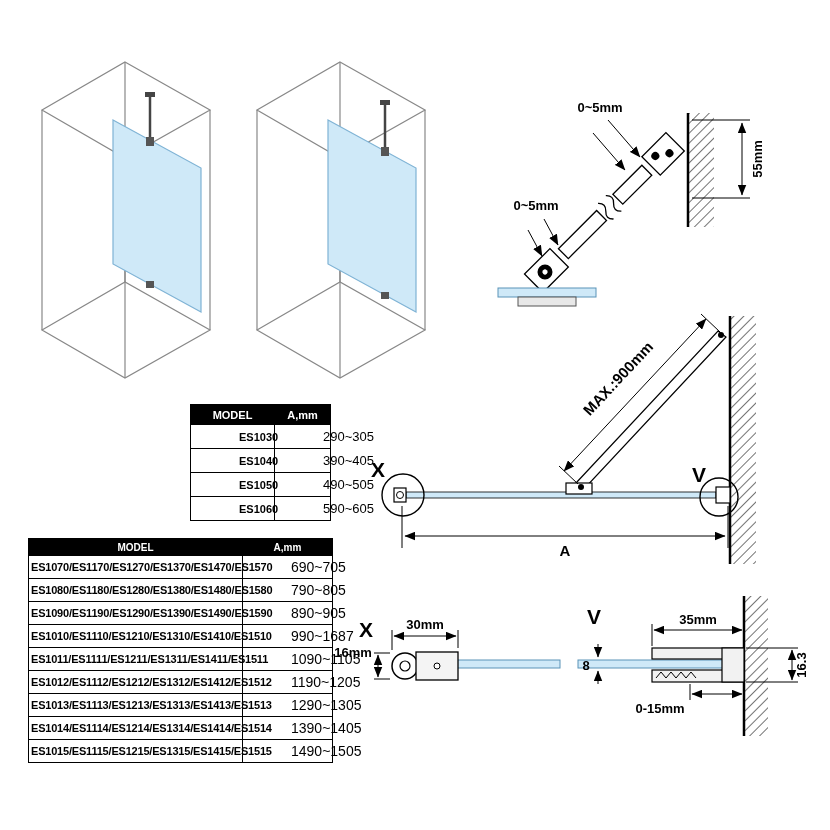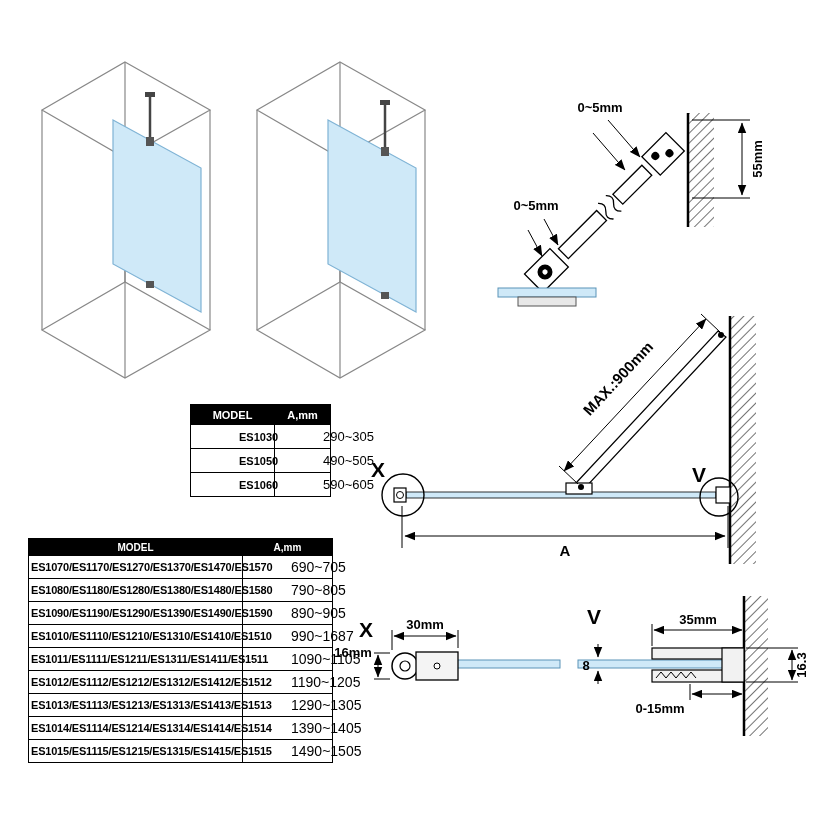--- a/index.html
+++ b/index.html
@@ -196,20 +196,24 @@
         <th>MODEL</th>
         <th>A,mm</th>
       </tr>
     </thead>
     <tbody>
       <tr>
         <td class="model">ES1030</td>
         <td class="val">290~305</td>
       </tr>
       <tr>
+        <td class="model">ES1040</td>
+        <td class="val">390~405</td>
+      </tr>
+      <tr>
         <td class="model">ES1050</td>
         <td class="val">490~505</td>
       </tr>
       <tr>
         <td class="model">ES1060</td>
         <td class="val">590~605</td>
       </tr>
     </tbody>
   </table>
 

